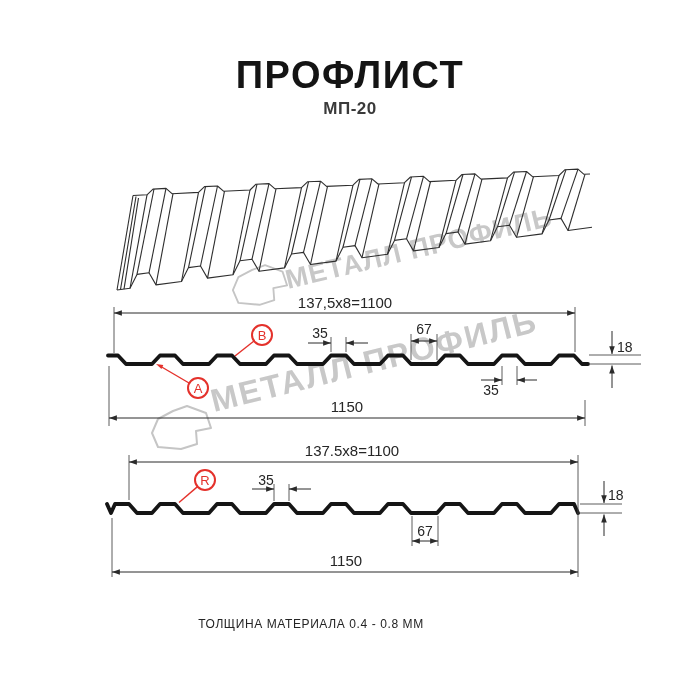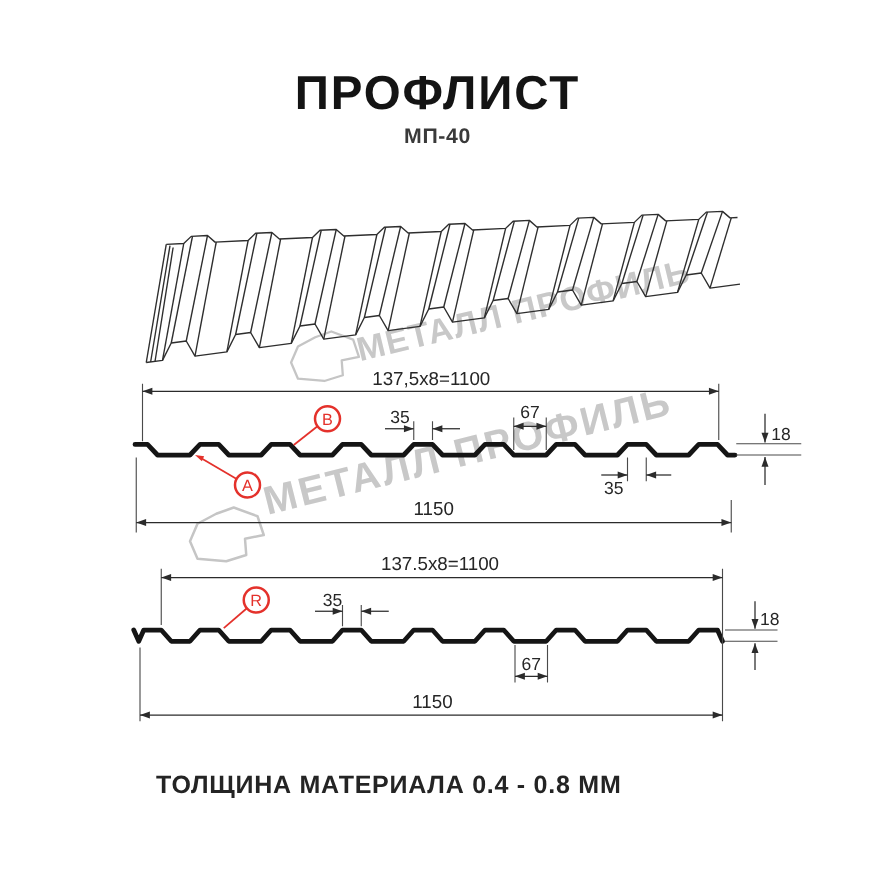--- a/index.html
+++ b/index.html
@@ -3,41 +3,41 @@
 <meta charset="utf-8">
 <style>
   html,body{margin:0;padding:0;background:#fff;}
   .canvas{position:relative;width:700px;height:700px;background:#fff;overflow:hidden;
           font-family:"Liberation Sans",sans-serif;padding-left:16px;}
   .title{position:absolute;top:54px;left:0;width:700px;text-align:center;
          font-size:38px;font-weight:700;letter-spacing:1.5px;color:#141414;}
   .subtitle{position:absolute;top:99px;left:0;width:700px;text-align:center;
          font-size:17px;font-weight:700;letter-spacing:.5px;color:#3a3a3a;}
   .footer{position:absolute;top:617px;left:0;width:622px;text-align:center;
-         font-size:20px;font-weight:700;letter-spacing:.6px;color:#242424;}
+         font-size:12px;font-weight:400;letter-spacing:.6px;color:#242424;}
   svg{position:absolute;left:0;top:0;}
   svg text{font-family:"Liberation Sans",sans-serif;fill:#262626;}
   .dimtxt{font-size:15px;}
   .dimtxt-s{font-size:14px;}
   .ext{stroke:#4a4a4a;stroke-width:.9;fill:none;}
   .dim{stroke:#2b2b2b;stroke-width:1;fill:none;}
   .prof{stroke:#151515;stroke-width:3.8;fill:none;stroke-linejoin:round;stroke-linecap:round;}
   .red{stroke:#e4312b;fill:none;}
   .redtxt{fill:#e4312b;font-size:13px;}
   .wm{fill:#c8c8c8;font-weight:700;}
   .wmlogo{fill:none;stroke:#c5c5c5;stroke-width:2;stroke-linejoin:round;}
   #sheet-3d polyline{fill:none;stroke:#2e2e2e;stroke-width:1.1;stroke-linejoin:round;}
 </style>
 </head>
 <body>
 
 <div class="canvas">
 
   <div class="title">ПРОФЛИСТ</div>
-  <div class="subtitle">МП-40</div>
+  <div class="subtitle">МП-20</div>
   <div class="footer">ТОЛЩИНА МАТЕРИАЛА 0.4 - 0.8 ММ</div>
 
   <svg width="700" height="700" viewBox="0 0 700 700">
     <defs>
       <marker id="arr" viewBox="0 0 10 8" refX="9.5" refY="4" markerWidth="9" markerHeight="7" orient="auto-start-reverse">
           <path d="M0.5,0.8 L9.5,4 L0.5,7.2 Z" fill="#2b2b2b"></path>
         </marker>
       <path id="mplogo" class="wmlogo" d="M173,411 L187,406 L206,413 L211,428 L196,431 L197,444 L181,449 L158,447 L152,433 L158,419 Z"></path>
     </defs>
 

